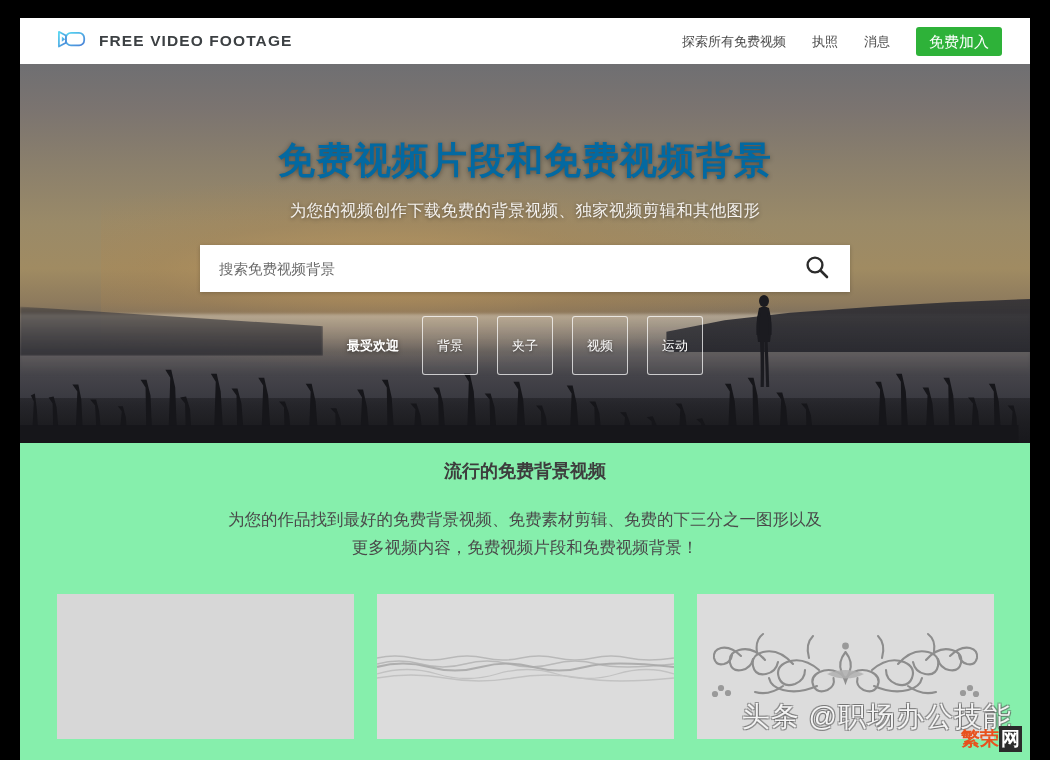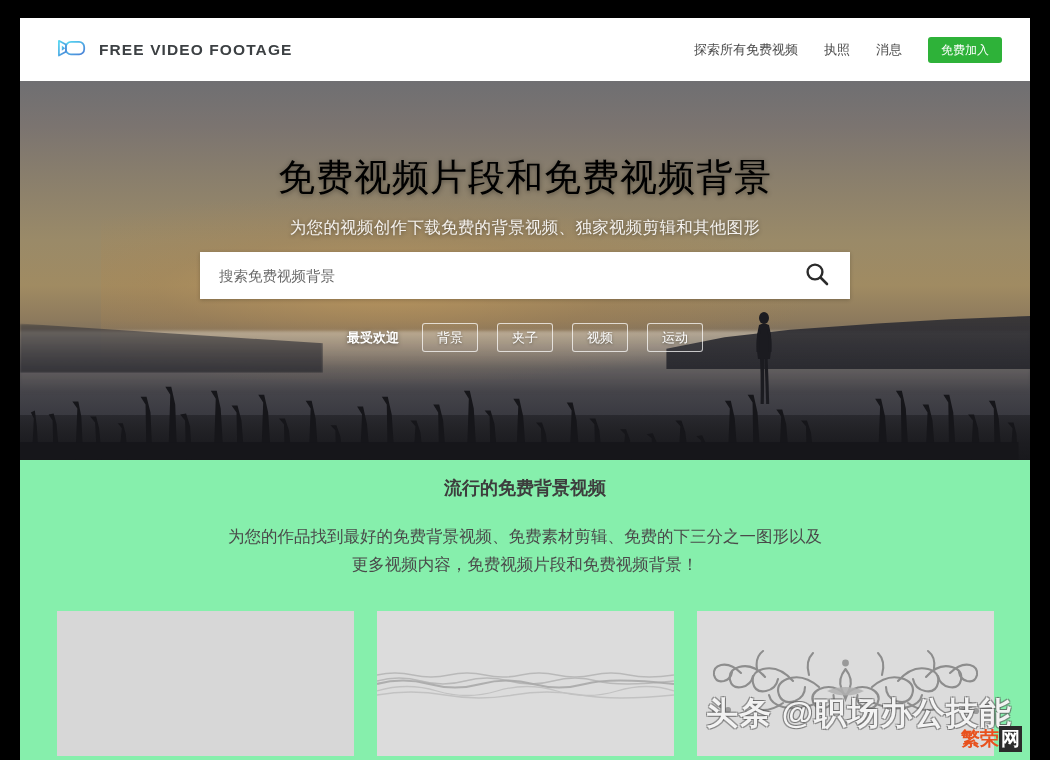--- a/index.html
+++ b/index.html
@@ -28,21 +28,21 @@
     top: 18px;
     width: 1010px;
     height: 742px;
     background: #ffffff;
     overflow: hidden;
   }
 
   
   .site-header {
     position: relative;
-    height: 63px;
+    height: 46px;
     background: #ffffff;
     display: flex;
     align-items: center;
     justify-content: space-between;
     padding: 0 28px 0 34px;
     box-sizing: border-box;
   }
 
   .brand {
     display: flex;
@@ -76,21 +76,21 @@
     color: #4a4a4a;
     white-space: nowrap;
     cursor: pointer;
     line-height: 1;
   }
 
   .nav-cta {
     display: inline-block;
     background: #2eb239;
     color: #ffffff;
-    font-size: 12px;
+    font-size: 15px;
     padding: 7px 13px;
     border-radius: 3px;
     white-space: nowrap;
     cursor: pointer;
     line-height: 1;
   }
 
   
   .hero {
     position: relative;
@@ -200,38 +200,38 @@
     display: flex;
     flex-direction: column;
     align-items: center;
     padding-top: 72px;
     box-sizing: border-box;
   }
 
   .hero-title {
     margin: 0;
     font-size: 37px;
-    font-weight: 400;
-    color: #000000;
+    font-weight: 700;
+    color: #0369a1;
     letter-spacing: 1px;
     text-shadow: 0 1px 5px rgba(0,0,0,0.42);
     white-space: nowrap;
   }
 
   .hero-subtitle {
     margin: 14px 0 0 0;
     font-size: 16.5px;
     color: #f4f1ee;
     letter-spacing: 0.3px;
     text-shadow: 0 1px 4px rgba(0,0,0,0.45);
     white-space: nowrap;
   }
 
   .search-wrap {
-    margin-top: 13px;
+    margin-top: 23px;
     width: 650px;
     height: 47px;
     background: #ffffff;
     display: flex;
     align-items: center;
     padding: 0 18px 0 17px;
     box-sizing: border-box;
     box-shadow: 0 1px 4px rgba(0,0,0,0.22);
   }
 
@@ -268,21 +268,21 @@
     color: #ffffff;
     text-shadow: 0 1px 4px rgba(0,0,0,0.5);
     margin-right: 4px;
     white-space: nowrap;
   }
 
   .tag-chip {
     border: 1px solid rgba(255,255,255,0.72);
     color: #ffffff;
     font-size: 13px;
-    padding: 7px 14px;
+    padding: 22px 14px;
     border-radius: 3px;
     cursor: pointer;
     white-space: nowrap;
     text-shadow: 0 1px 3px rgba(0,0,0,0.45);
     background: rgba(255,255,255,0.04);
     line-height: 1;
   }
 
   
   .popular {
@@ -325,22 +325,22 @@
     cursor: pointer;
   }
 
   .card-art { position: absolute; inset: 0; }
 
   
   .watermark-headline {
     position: absolute;
     right: 18px;
     bottom: 24px;
-    font-size: 32px;
-    font-weight: 700;
+    font-size: 28px;
+    font-weight: 400;
     color: rgba(255,255,255,0.92);
     letter-spacing: 1px;
     text-shadow:
       -1px -1px 0 rgba(90,90,90,0.55),
        1px -1px 0 rgba(90,90,90,0.55),
       -1px  1px 0 rgba(90,90,90,0.55),
        1px  1px 0 rgba(90,90,90,0.55);
     white-space: nowrap;
     pointer-events: none;
   }

